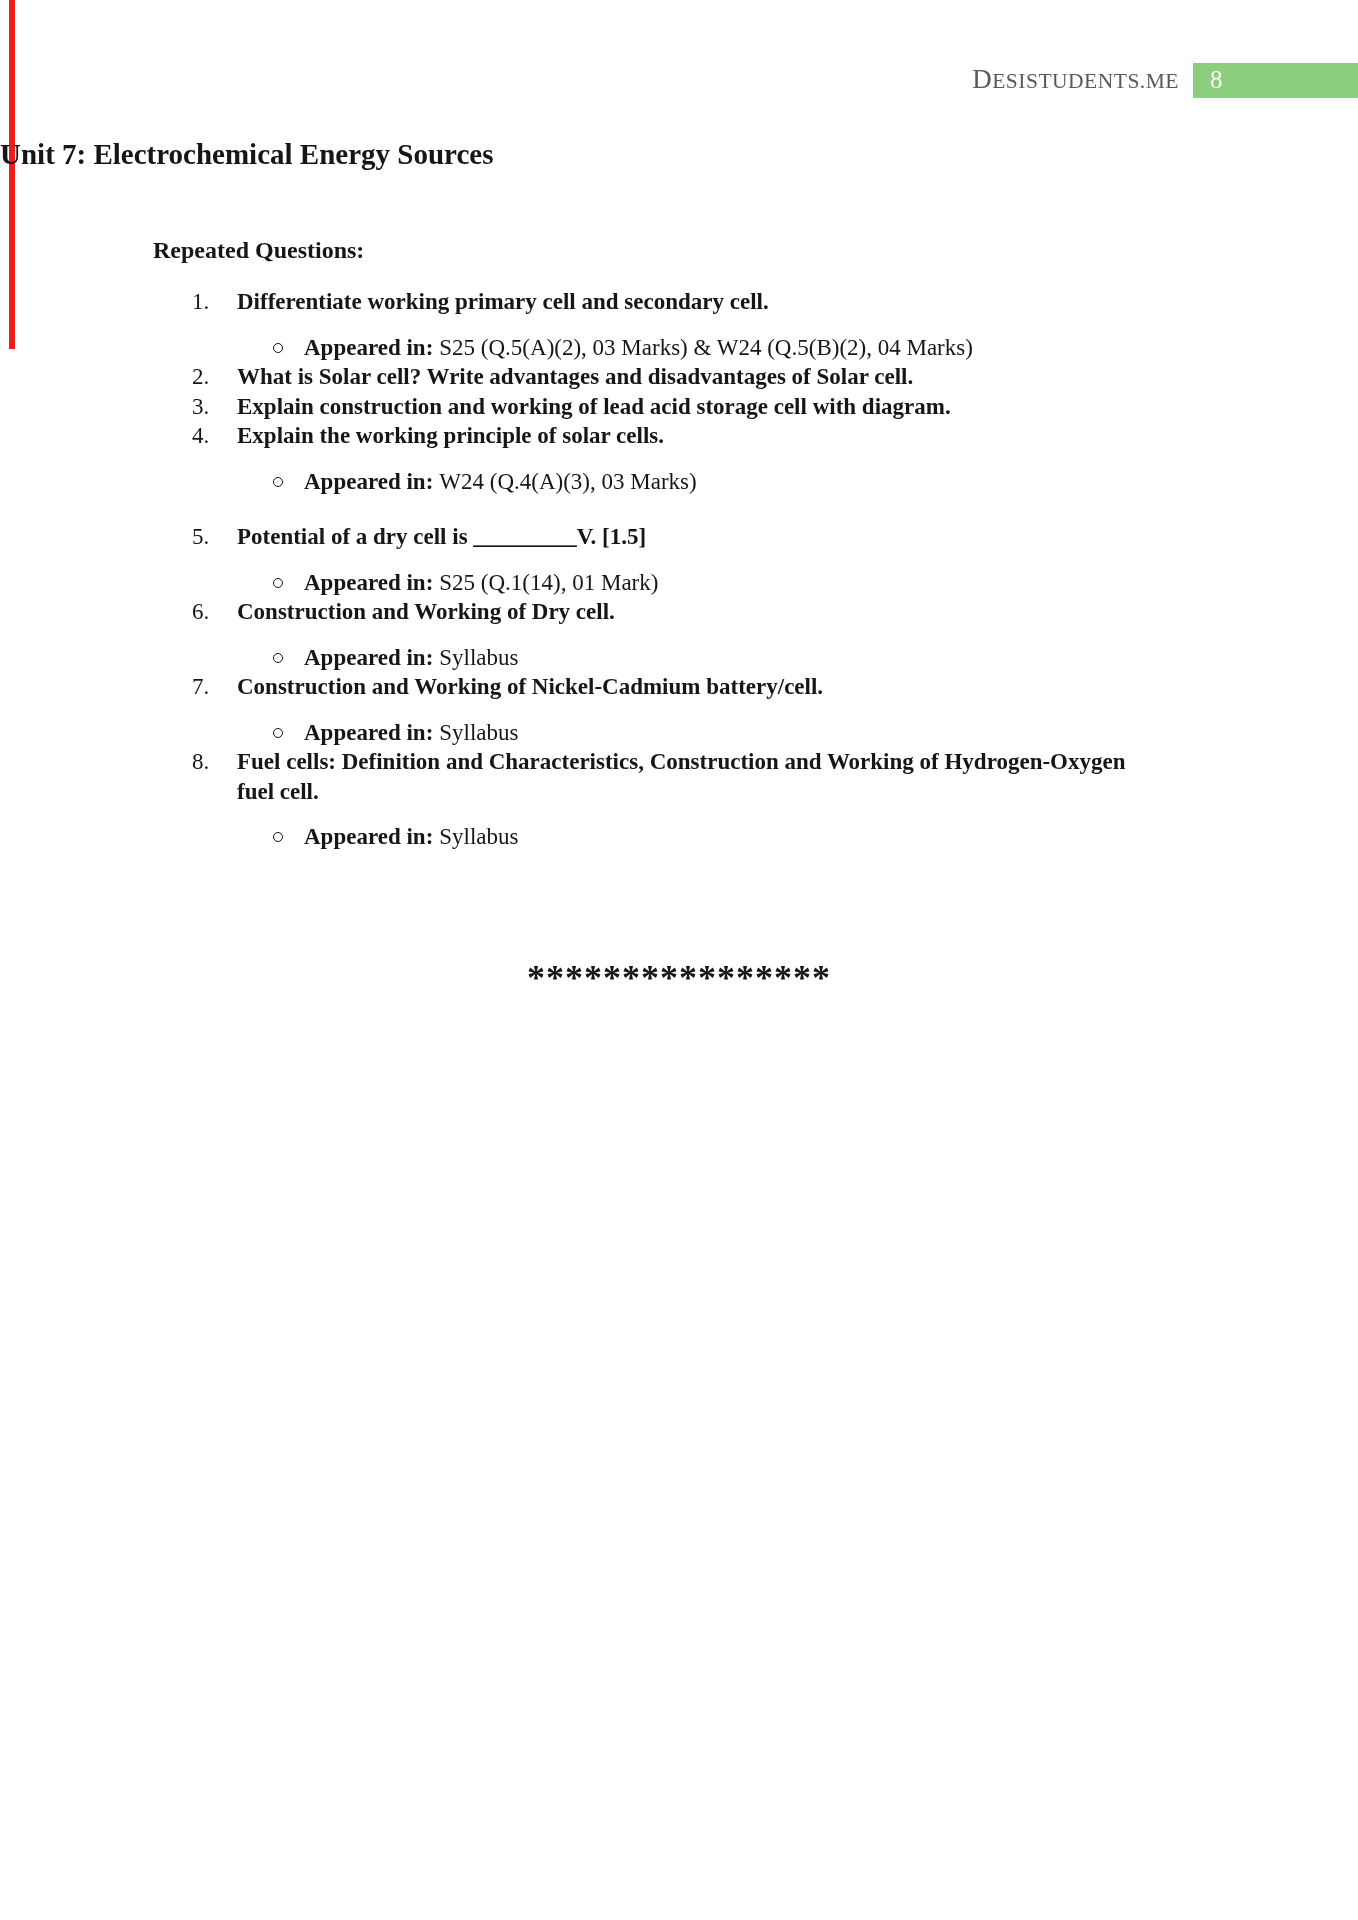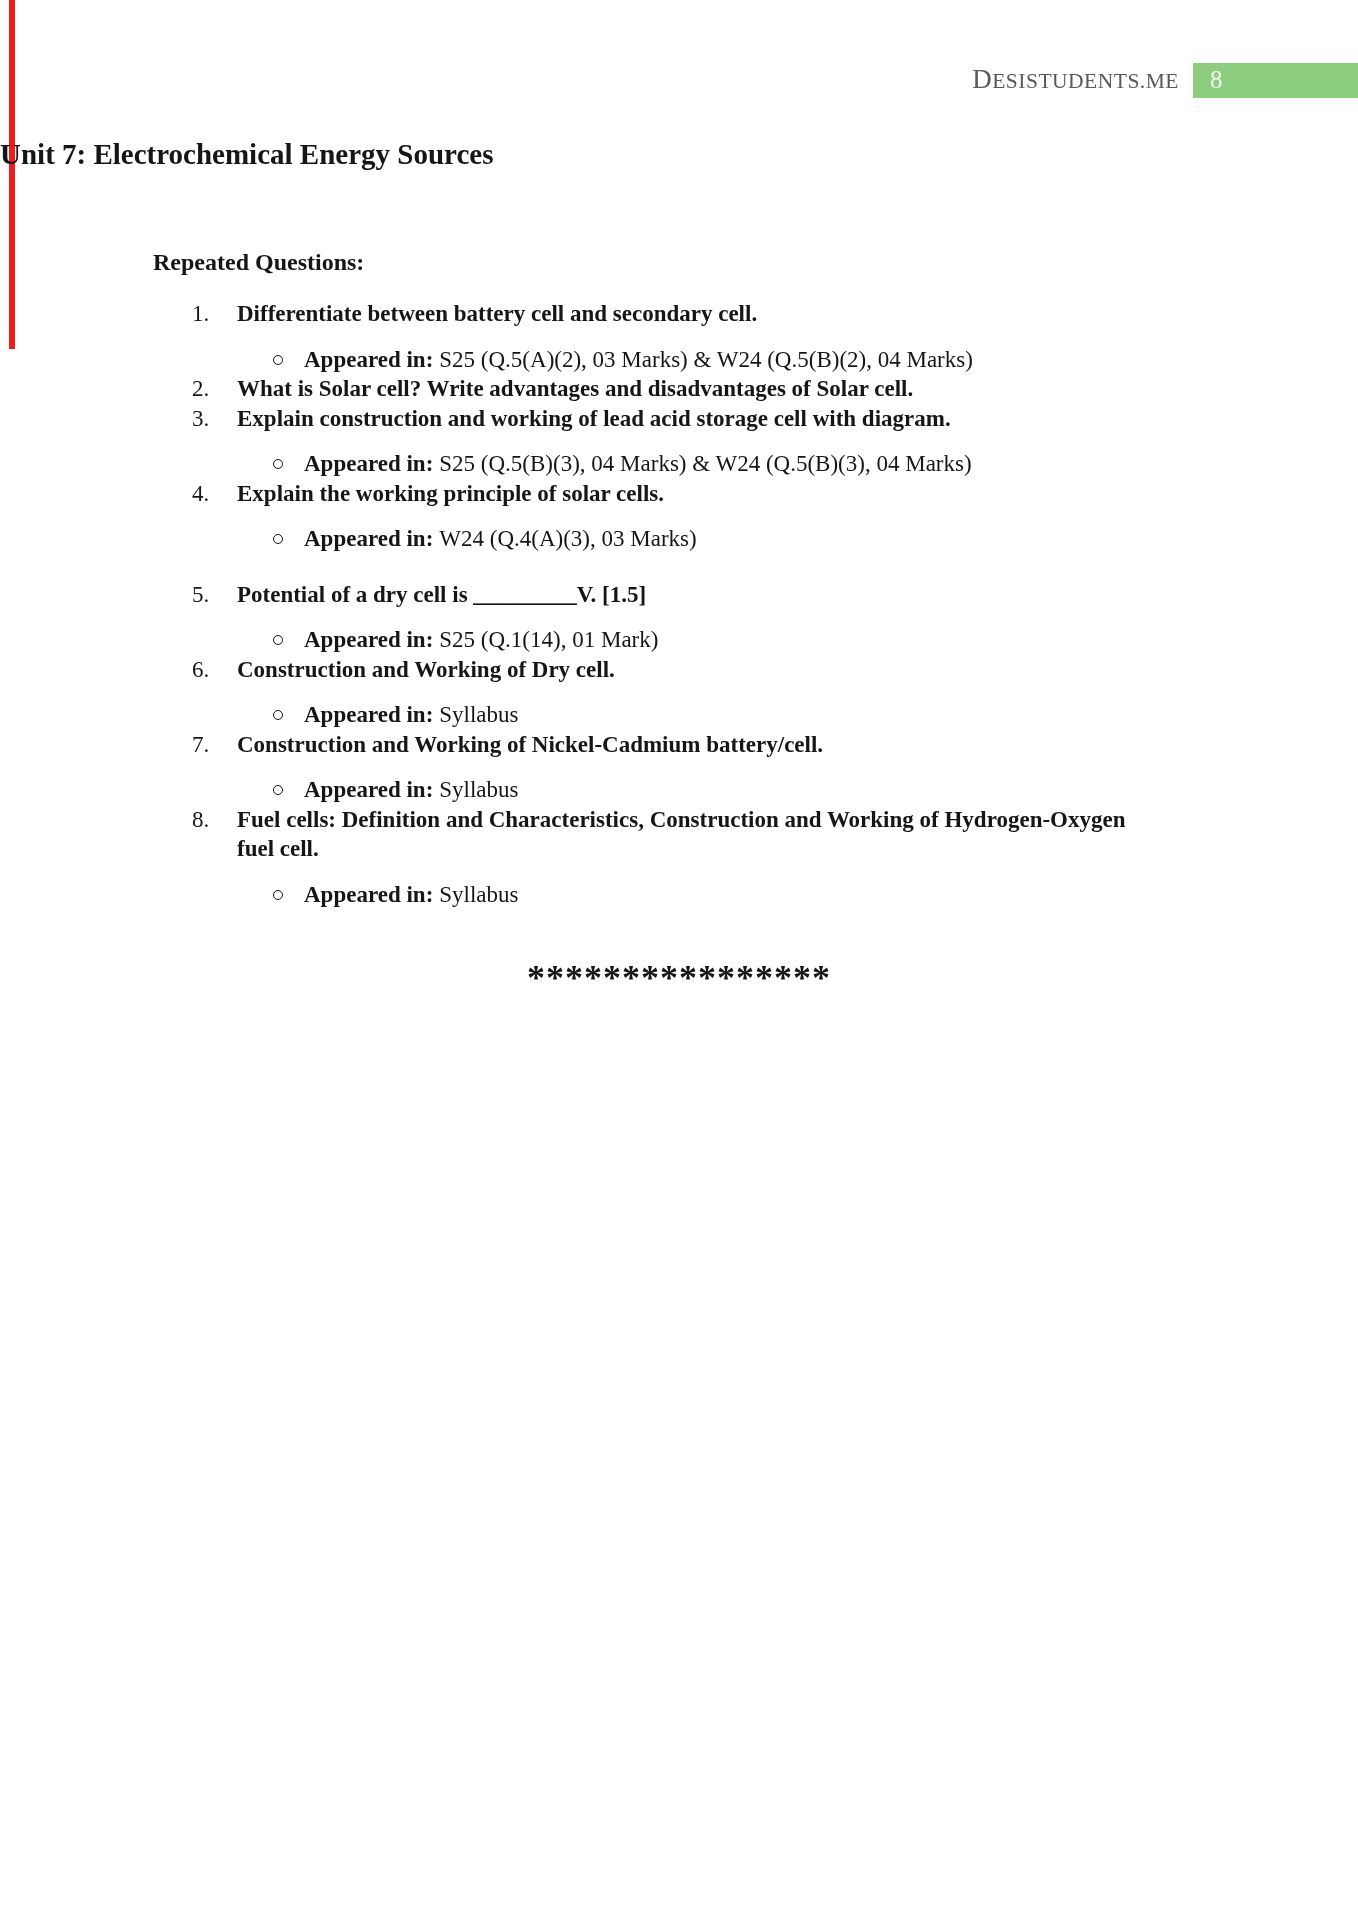--- a/index.html
+++ b/index.html
@@ -31,21 +31,21 @@
     background:var(--badge-green,#8dce7e);
     color:#f9fdf7;
     font-size:25px;line-height:34px;
     padding-left:17px;
   }
   .doc-title{
     position:absolute;top:136px;left:0;width:1340px;
     text-align:left;
     font-size:29px;line-height:36px;font-weight:bold;
   }
-  .content{position:absolute;left:153px;top:248px;width:992px;}
+  .content{position:absolute;left:153px;top:236px;width:992px;}
   .section-heading{font-size:24px;line-height:28px;font-weight:bold;margin:0;}
   .section-heading.second{margin-top:34px;}
   .qlist{margin:0;padding:0;list-style:none;}
   .qlist.first{margin-top:23px;}
   .qlist.second{margin-top:26px;}
   .q-row{display:flex;font-size:23px;line-height:29.5px;}
   .q-num{flex:none;width:45px;margin-left:39px;}
   .q-text{font-weight:bold;width:908px;}
   .a-row{padding-left:120px;font-size:23px;line-height:29.5px;margin-top:16px;}
   .o-bullet{
@@ -74,37 +74,34 @@
 <div class="doc-title">Unit 7: Electrochemical Energy Sources</div>
 
 <div class="content">
 
   <h2 class="section-heading">Repeated Questions:</h2>
 
   <div class="qlist first">
 
     <div class="q-row">
       <span class="q-num">1.</span>
-      <span class="q-text">Differentiate between battery cell and secondary cell.</span>
+      <span class="q-text">Differentiate working primary cell and secondary cell.</span>
     </div>
     <div class="a-row">
       <span class="o-bullet"></span><span class="a-label">Appeared in:</span><span class="a-value">S25 (Q.5(A)(2), 03 Marks) &amp; W24 (Q.5(B)(2), 04 Marks)</span>
     </div>
 
     <div class="q-row">
       <span class="q-num">2.</span>
       <span class="q-text">What is Solar cell? Write advantages and disadvantages of Solar cell.</span>
     </div>
 
     <div class="q-row">
       <span class="q-num">3.</span>
       <span class="q-text">Explain construction and working of lead acid storage cell with diagram.</span>
-    </div>
-    <div class="a-row">
-      <span class="o-bullet"></span><span class="a-label">Appeared in:</span><span class="a-value">S25 (Q.5(B)(3), 04 Marks) &amp; W24 (Q.5(B)(3), 04 Marks)</span>
     </div>
 
     <div class="q-row">
       <span class="q-num">4.</span>
       <span class="q-text">Explain the working principle of solar cells.</span>
     </div>
     <div class="a-row">
       <span class="o-bullet"></span><span class="a-label">Appeared in:</span><span class="a-value">W24 (Q.4(A)(3), 03 Marks)</span>
     </div>
 

